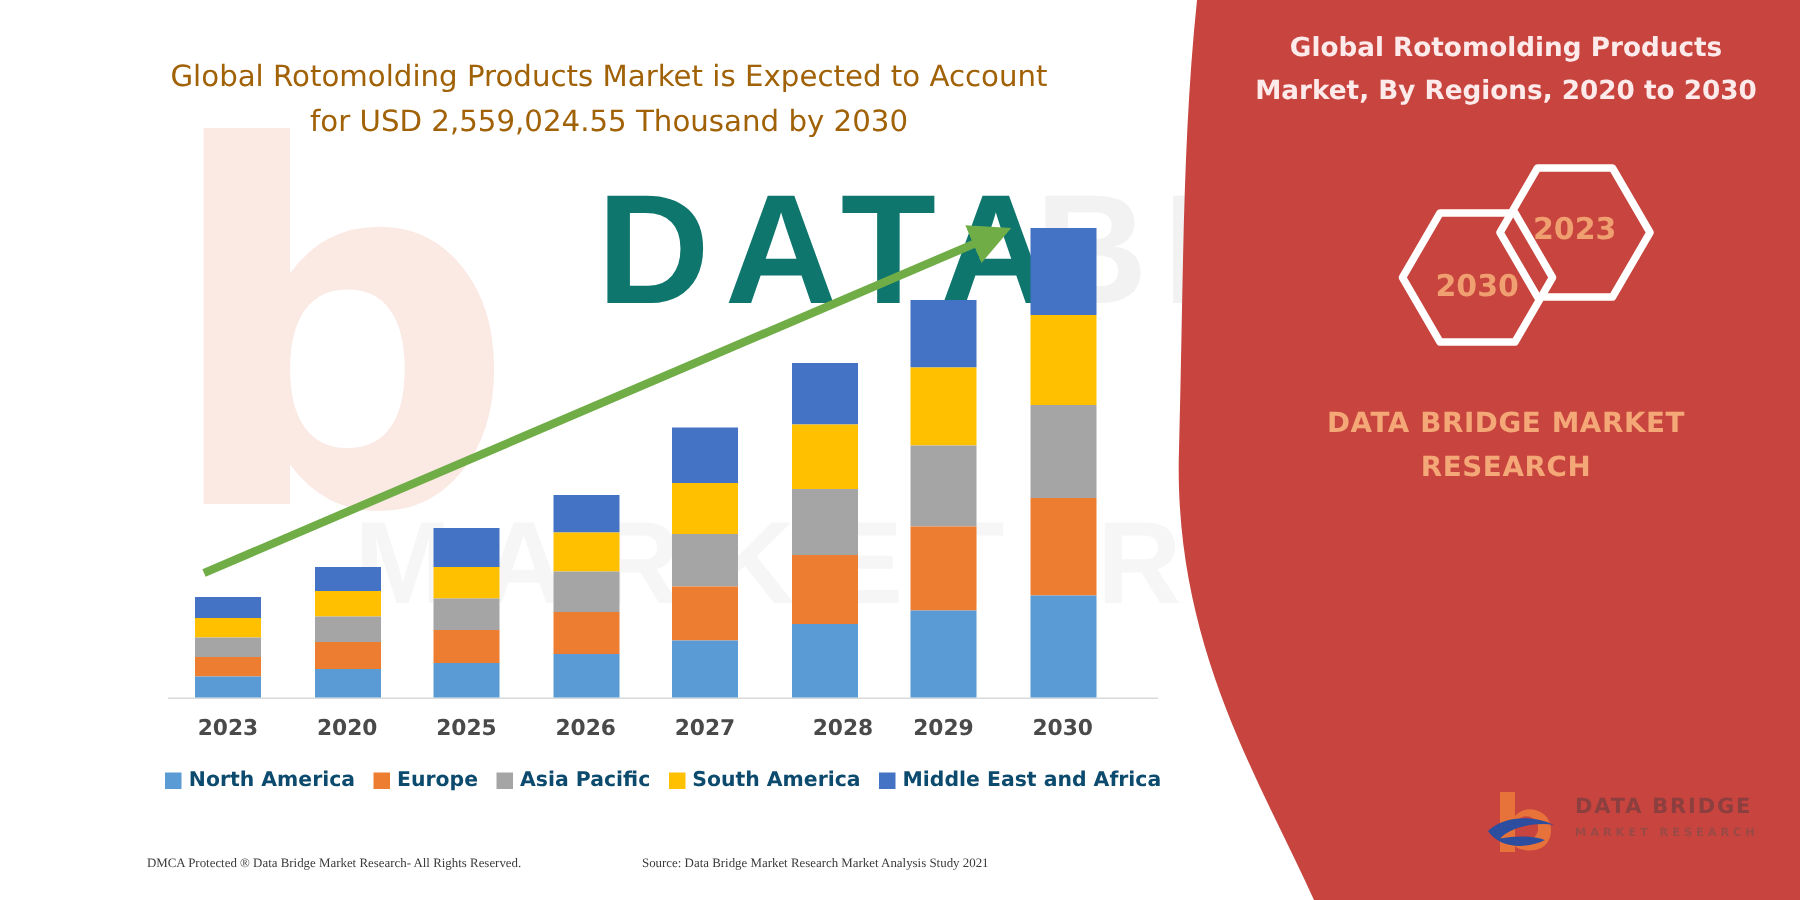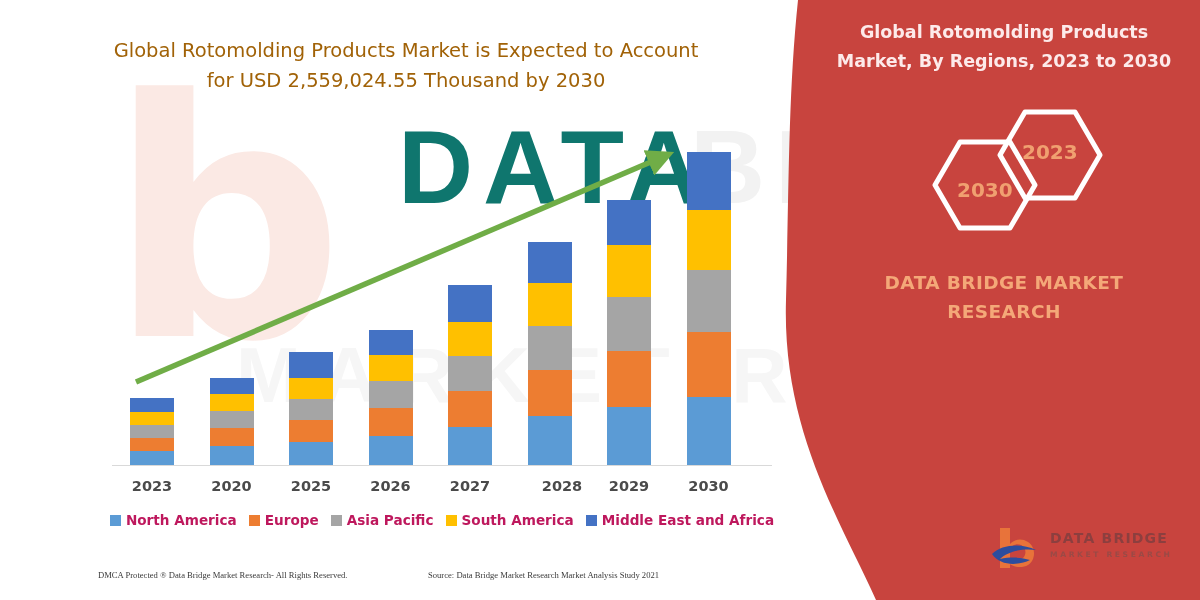--- a/index.html
+++ b/index.html
@@ -126,21 +126,21 @@
     justify-content: center;
     gap: 12px;
     z-index: 7;
   }
   .legend-item {
     display: flex;
     align-items: center;
     gap: 5px;
     font-size: 13.6px;
     font-weight: 700;
-    color: #be185d;
+    color: #0c4a6e;
     font-family: "DejaVu Sans", sans-serif;
     white-space: nowrap;
   }
   .swatch { width: 11px; height: 11px; flex: 0 0 11px; }
 
   
   .footer {
     position: absolute;
     top: 570px; left: 0;
     width: 790px;
@@ -352,21 +352,21 @@
     <div class="footer-src">Source: Data Bridge Market Research  Market Analysis Study 2021</div>
   </div>
 
   <svg class="red-panel" viewBox="0 0 1200 600" preserveAspectRatio="none">
     <path d="M 798,0 L 1200,0 L 1200,600 L 876,600 C 840,520 782,430 786,300 C 789,190 788,96 798,0 Z" fill="#C8443E"></path>
   </svg>
 
   <div class="red-content">
     <div class="red-title">
       <div>Global Rotomolding Products</div>
-      <div>Market, By Regions, 2023 to 2030</div>
+      <div>Market, By Regions, 2020 to 2030</div>
     </div>
 
     <div class="hexwrap">
       <svg width="400" height="260" viewBox="0 0 400 260">
 
         <polygon points="135,185 160,142 210,142 235,185 210,228 160,228" fill="none" stroke="#ffffff" stroke-width="5" stroke-linejoin="round"></polygon>
 
         <polygon points="200,155 225,112 275,112 300,155 275,198 225,198" fill="none" stroke="#ffffff" stroke-width="5" stroke-linejoin="round"></polygon>
       </svg>
       <div class="hex-label hex-2023">2023</div>

